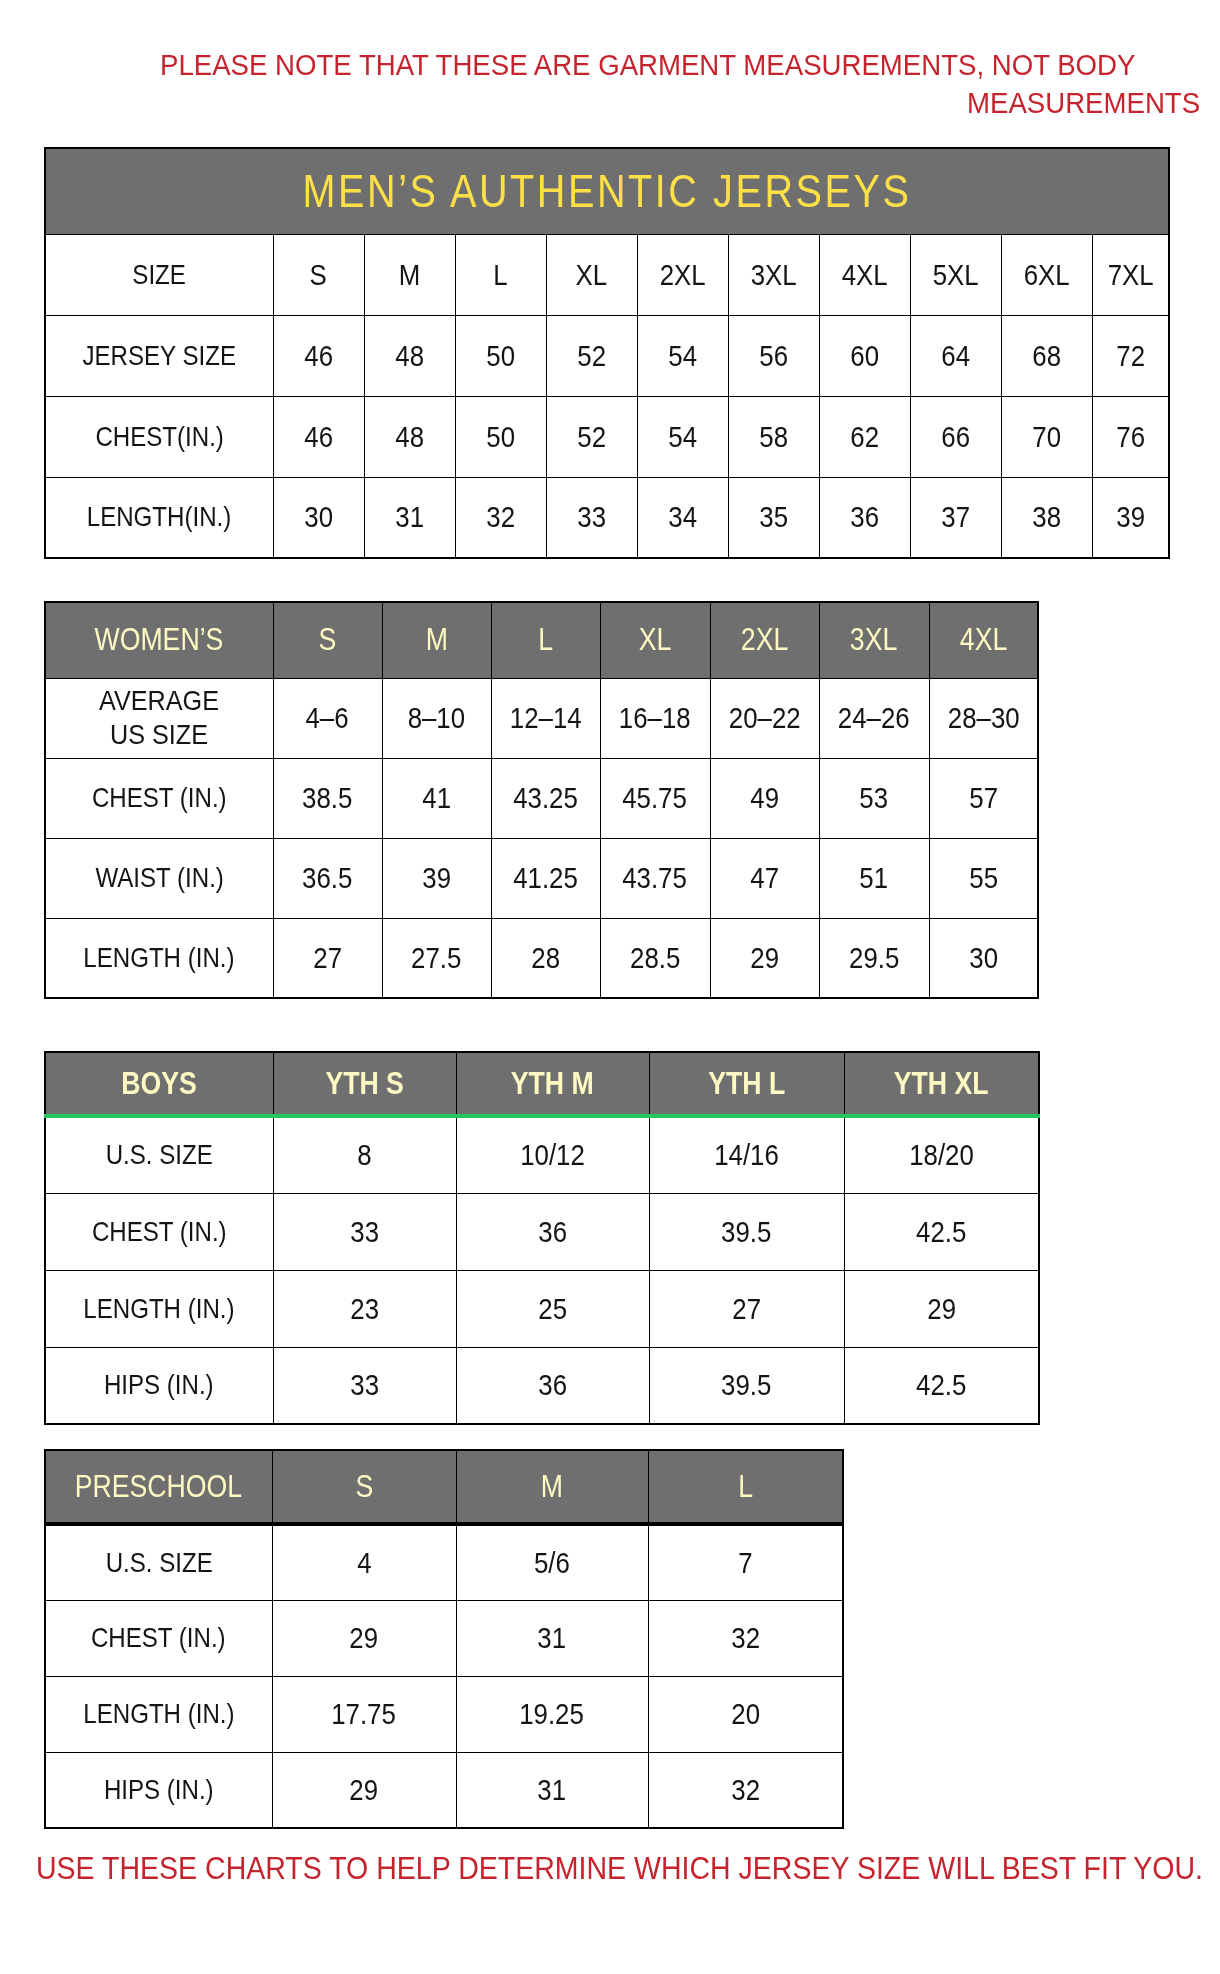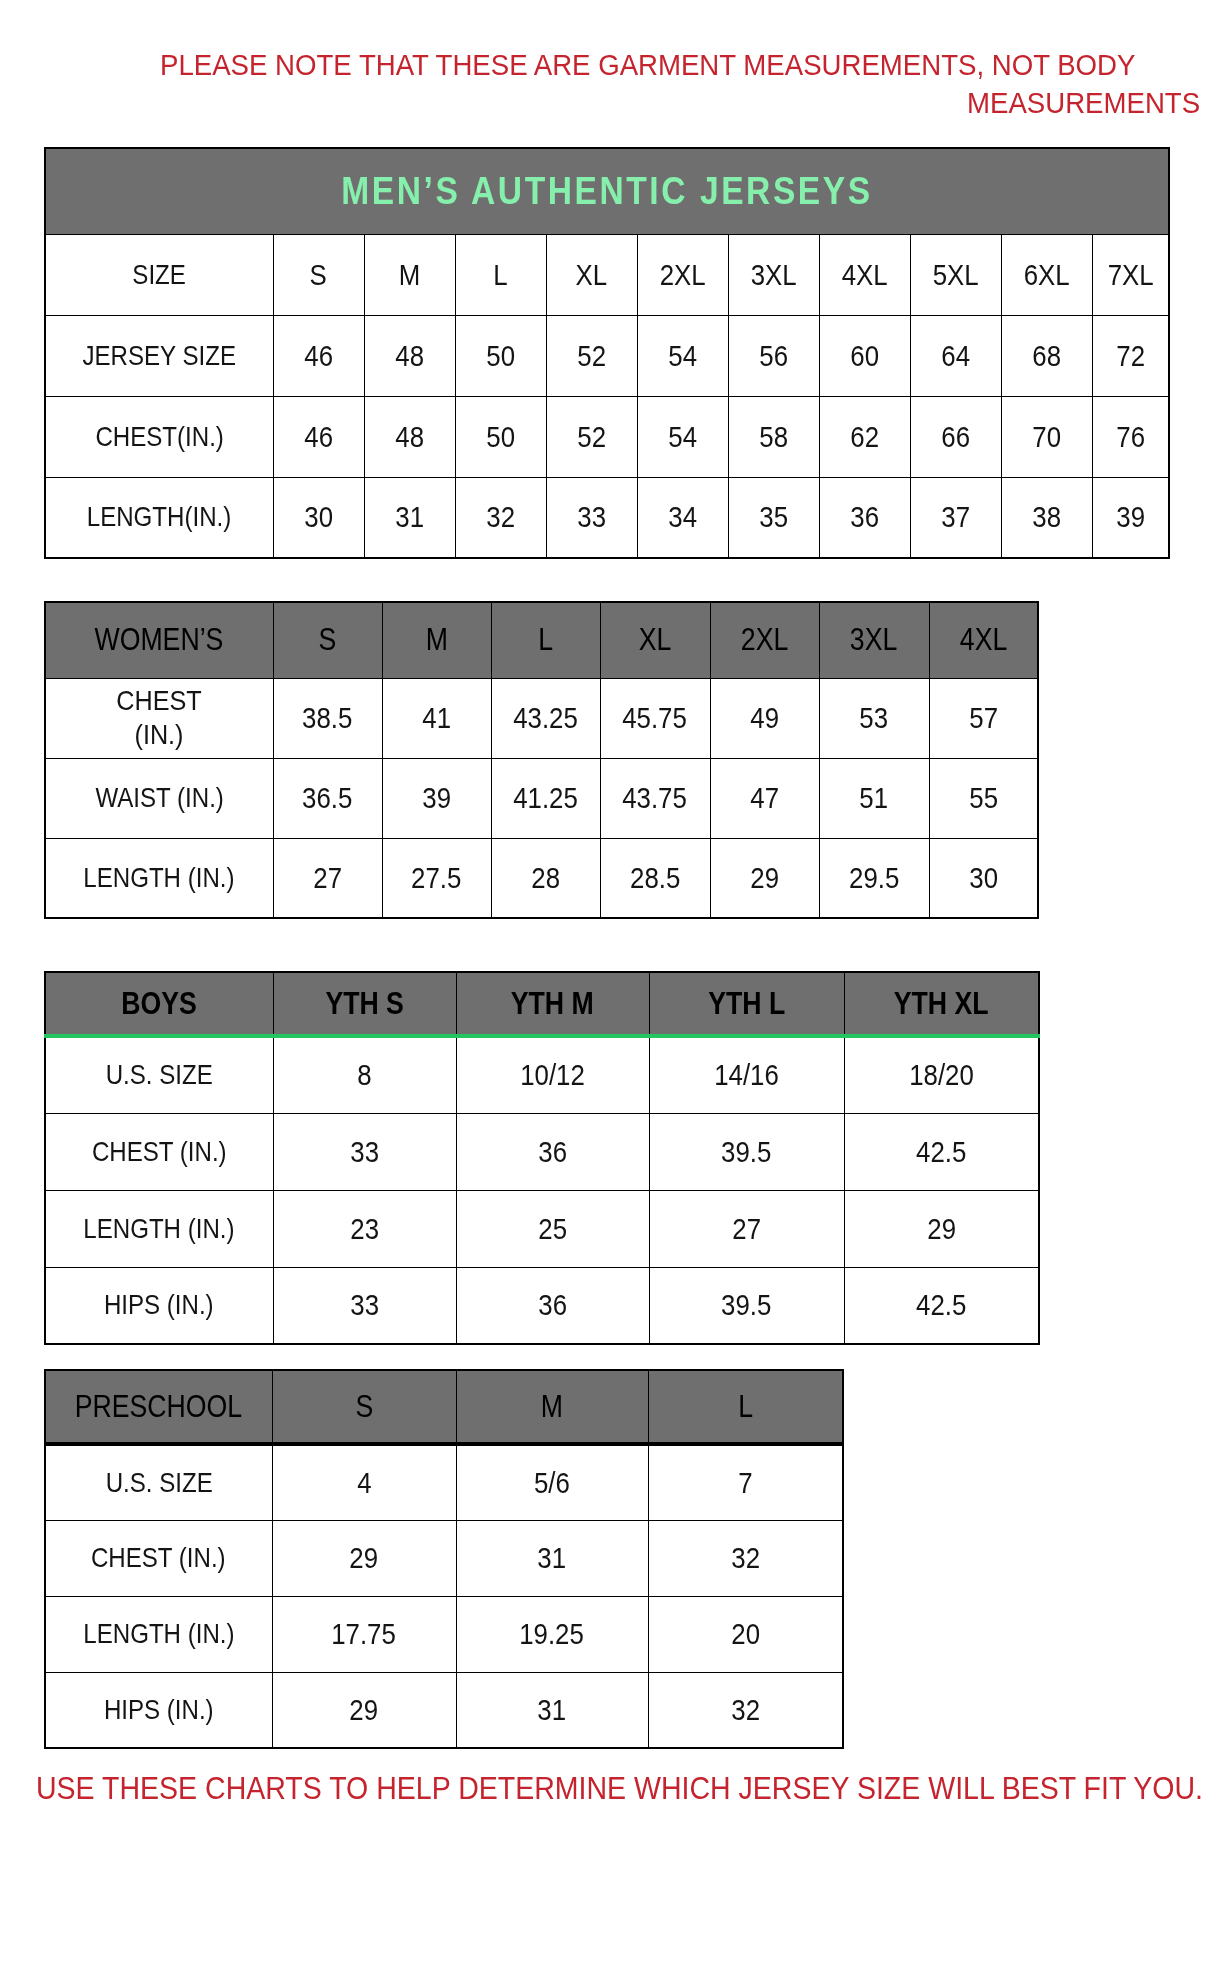--- a/index.html
+++ b/index.html
@@ -40,26 +40,26 @@
   
   table{
     border-collapse:collapse;table-layout:fixed;
     border:2px solid #000;
   }
   th,td{
     border:1px solid #000;padding:0;
     text-align:center;vertical-align:middle;
   }
   th.gray{
-    background:var(--gray);color:#000000;
+    background:var(--gray);color:#fef9c3;
     font-weight:normal;font-size:31px;
   }
   th.band{
-    background:var(--gray);color:#86efac;
-    font-weight:bold;font-size:39px;letter-spacing:3px;
+    background:var(--gray);color:#fde047;
+    font-weight:normal;font-size:46px;letter-spacing:3px;
   }
   td.label{font-size:28px;}
   td.val{font-size:30px;}
   .cz{display:inline-block;white-space:nowrap;transform:scaleX(0.86);}
 
   .t-mens{margin-top:26px;}
   .t-mens thead tr{height:86px;}
   .t-mens tbody tr{height:81px;}
 
   .t-womens{margin-top:42px;}
@@ -190,20 +190,30 @@
           <th class="gray"><span class="cz">M</span></th>
           <th class="gray"><span class="cz">L</span></th>
           <th class="gray"><span class="cz">XL</span></th>
           <th class="gray"><span class="cz">2XL</span></th>
           <th class="gray"><span class="cz">3XL</span></th>
           <th class="gray"><span class="cz">4XL</span></th>
         </tr>
       </thead>
       <tbody>
         <tr>
+          <td class="label"><span class="cz">AVERAGE US SIZE</span></td>
+          <td class="val"><span class="cz">4–6</span></td>
+          <td class="val"><span class="cz">8–10</span></td>
+          <td class="val"><span class="cz">12–14</span></td>
+          <td class="val"><span class="cz">16–18</span></td>
+          <td class="val"><span class="cz">20–22</span></td>
+          <td class="val"><span class="cz">24–26</span></td>
+          <td class="val"><span class="cz">28–30</span></td>
+        </tr>
+        <tr>
           <td class="label"><span class="cz">CHEST (IN.)</span></td>
           <td class="val"><span class="cz">38.5</span></td>
           <td class="val"><span class="cz">41</span></td>
           <td class="val"><span class="cz">43.25</span></td>
           <td class="val"><span class="cz">45.75</span></td>
           <td class="val"><span class="cz">49</span></td>
           <td class="val"><span class="cz">53</span></td>
           <td class="val"><span class="cz">57</span></td>
         </tr>
         <tr>

